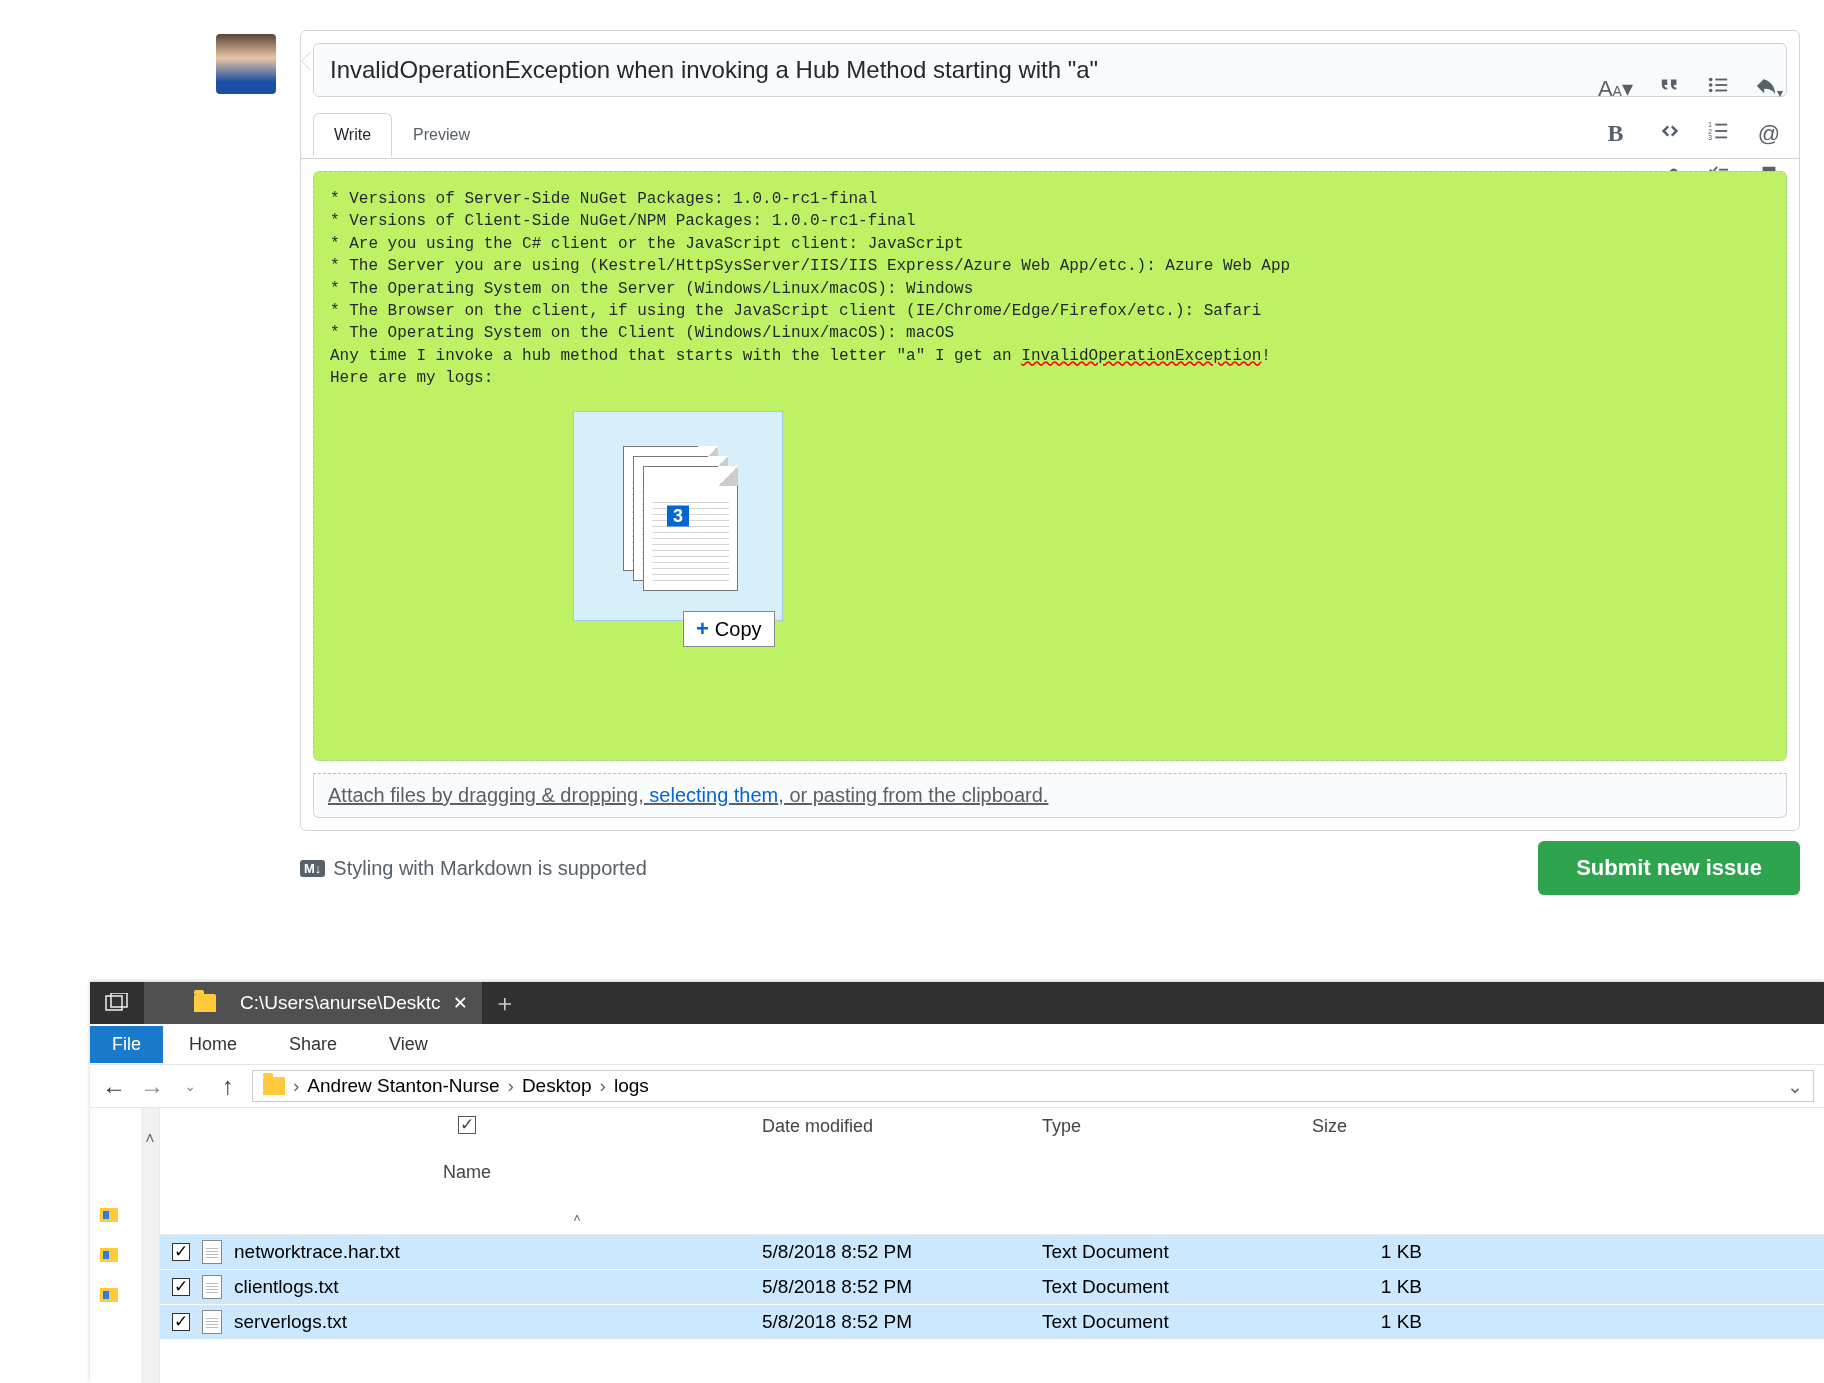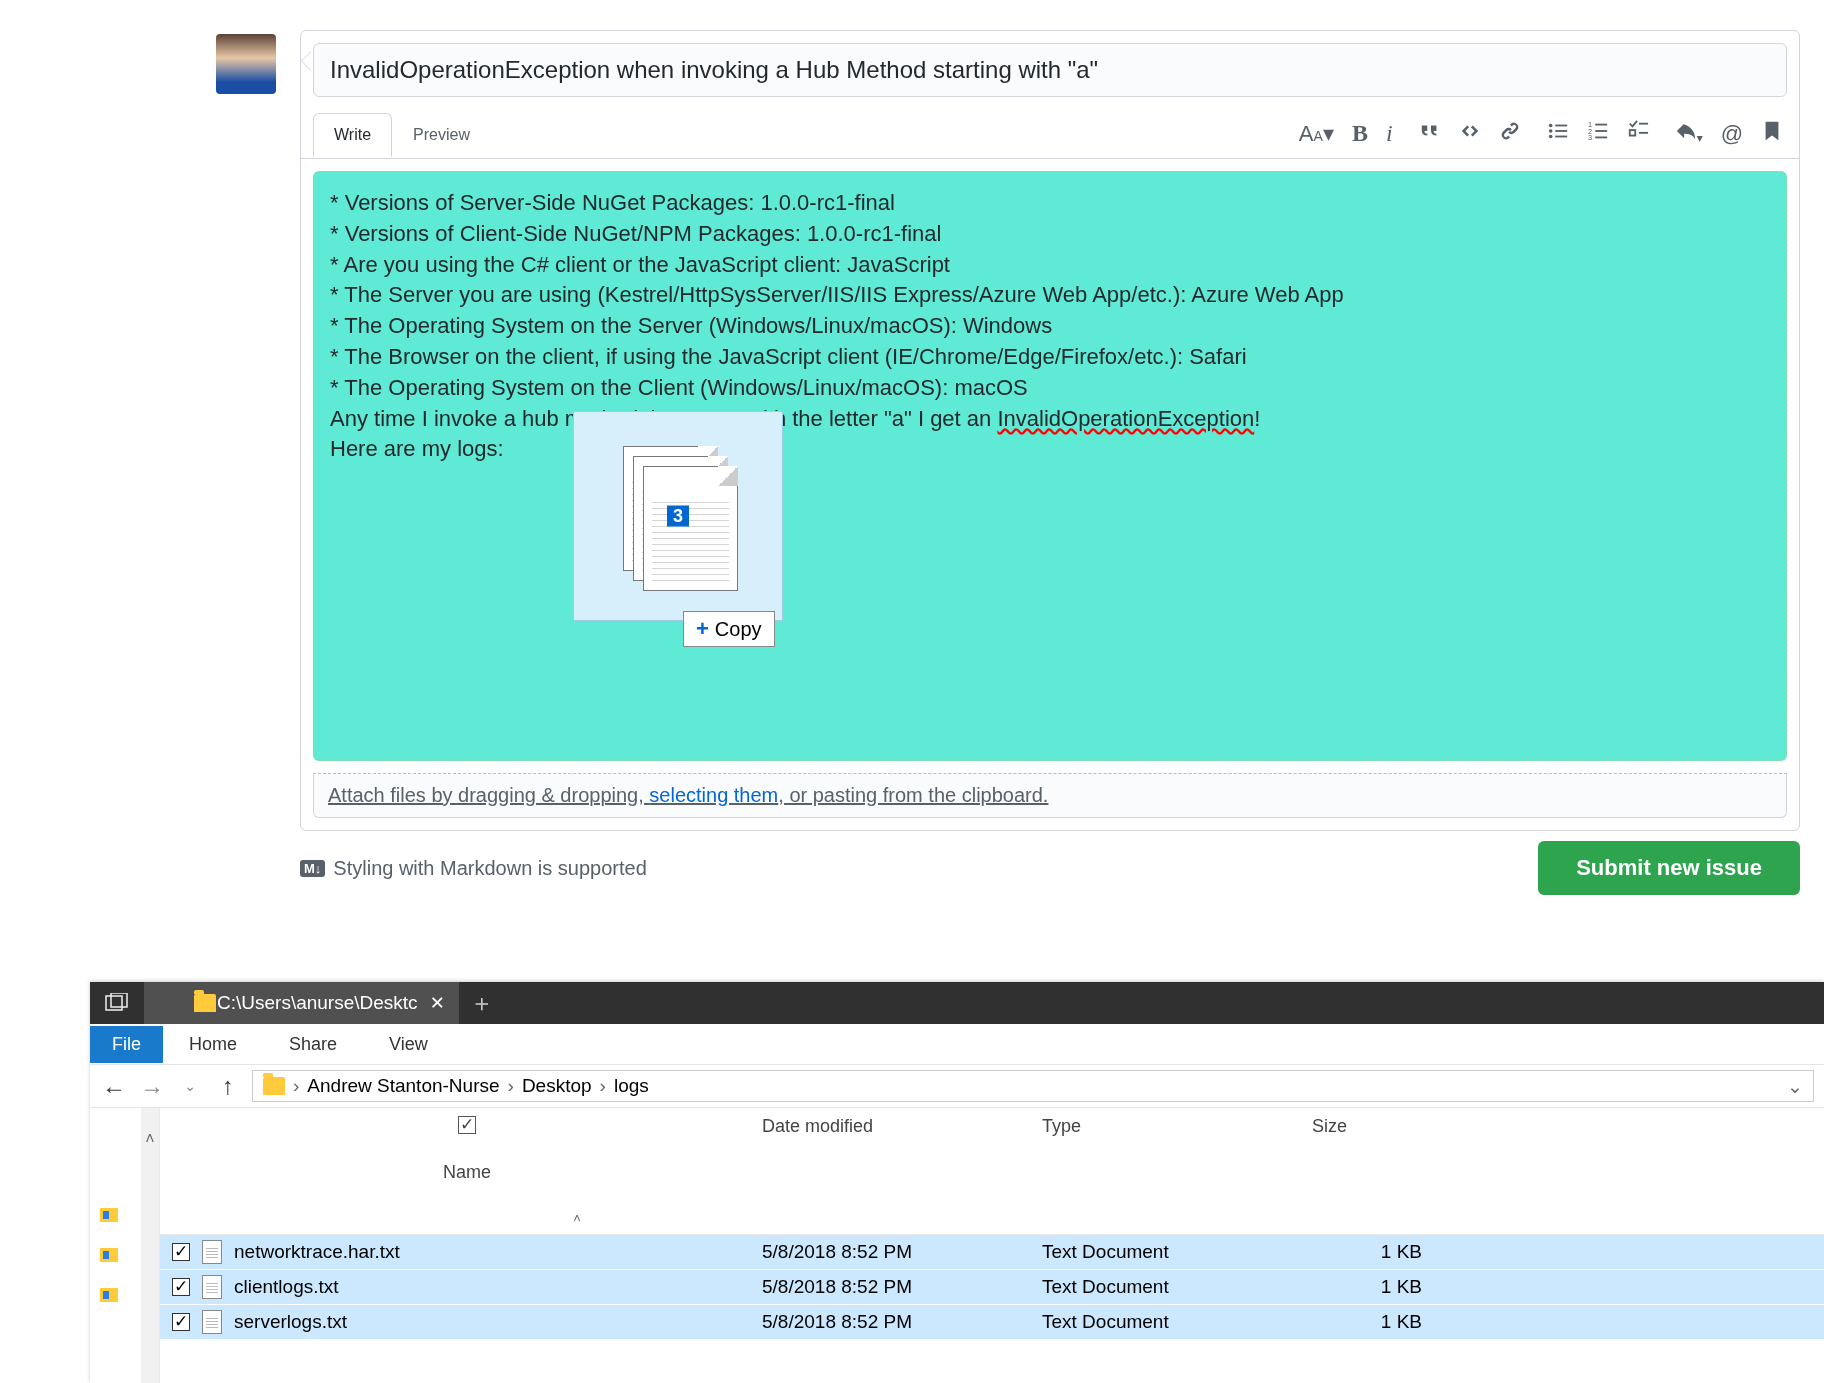--- a/index.html
+++ b/index.html
@@ -89,43 +89,43 @@
   }
 
   .toolbar {
     position:absolute;
     right:16px;
     display:flex;
     gap:26px;
     align-items:center;
     color:#586069;
   }
-  .toolbar-group { display:flex; gap:18px; align-items:center; }
+  .toolbar-group { display:flex; gap:18px; align-items:center;flex-direction:column; }
   .tool-btn { cursor:pointer; font-size:22px; }
   .tool-btn svg { width:22px; height:22px; fill:#586069; }
   .tool-bold { font-weight:700; font-family:Georgia,serif; font-size:24px;}
   .tool-italic { font-style:italic; font-family:Georgia,serif; font-size:24px;}
 
   .textarea-wrapper {
     margin: 12px;
     position:relative;
   }
   .textarea {
     width:100%;
     height: 590px;
     padding: 16px;
-    font-size: 22px;
+    font-size: 16px;
     line-height:1.4;
     border:1px dashed #9bd49e;
     border-radius:6px;
-    background:#5eead4;
+    background:#bef264;
     color:#24292e;
     overflow-y:scroll;
     resize:none;
-    font-family:Liberation Sans, sans-serif;
+    font-family:Liberation Mono, monospace;
   }
   .spellerror {
     text-decoration: underline wavy red;
   }
   .drag-visual {
     position:absolute;
     left:260px; top:240px;
     width:210px; height:210px;
     background:#d7eefb;
     border:1px solid #9fcce8;
@@ -228,21 +228,21 @@
     background:#505050;
     color:#fff;
     display:flex;
     align-items:center;
     padding:0 14px;
     gap:12px;
     font-size:19px;
     min-width:300px;
     justify-content:space-between;
   }
-  .exp-tab-left{display:flex;align-items:center;gap:1px;padding-left:36px;}
+  .exp-tab-left{display:flex;align-items:center;gap:24px;padding-left:36px;}
   .folder-icon{width:22px;height:18px;background:#ffcb3d;border-radius:2px 2px 0 0;position:relative;}
   .folder-icon::before{content:"";position:absolute;top:-4px;left:0;width:10px;height:4px;background:#ffcb3d;border-radius:2px 2px 0 0;}
   .exp-tab-close{cursor:pointer;font-size:18px;}
   .exp-newtab{width:46px;display:flex;align-items:center;justify-content:center;color:#ccc;font-size:24px;cursor:pointer;}
 
   .exp-ribbon{
     height:40px;
     display:flex;
     align-items:center;
     background:#fff;

